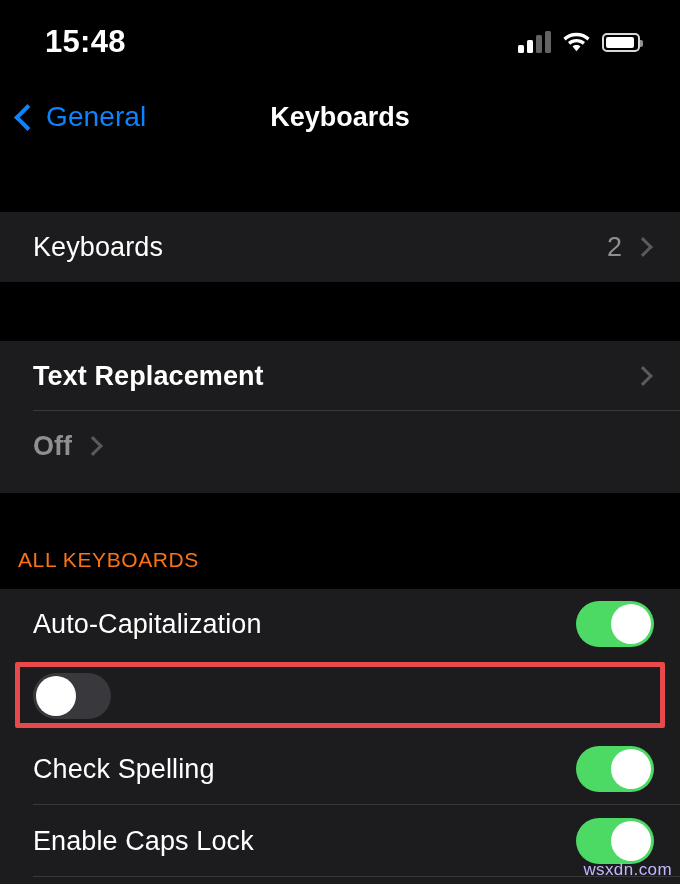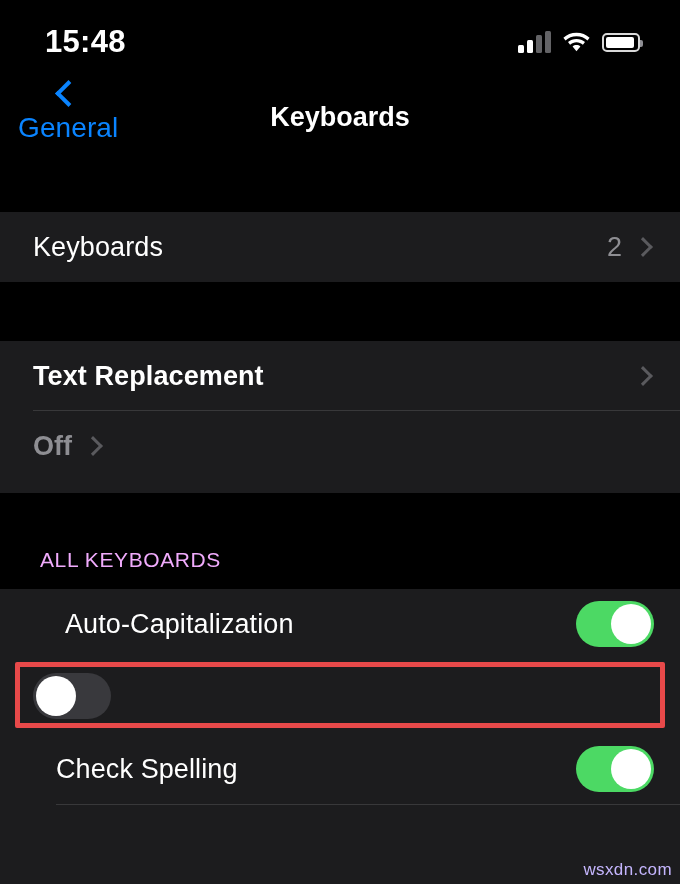--- a/index.html
+++ b/index.html
@@ -90,21 +90,20 @@
   }
   .nav-back {
     position: absolute;
     left: 18px; top: 0;
     height: 66px;
     display: flex;
     align-items: center;
     gap: 9px;
     color: #0a84ff;
     cursor: pointer;
-    flex-direction: column;
   }
   .nav-back-label {
     font-size: 28px;
     color: #0a84ff;
     letter-spacing: 0.1px;
   }
   .nav-title {
     position: absolute;
     left: 0; top: 0;
     width: 680px;
@@ -163,23 +162,23 @@
     position: absolute;
     left: 33px; right: 0;
     bottom: 0;
     height: 1px;
     background: #38383a;
   }
 
   
   .section-header {
     position: absolute;
-    left: 40px;
+    left: 18px;
     font-size: 21px;
-    color: #f0abfc;
+    color: #f97316;
     letter-spacing: 0.6px;
   }
 
   
   .toggle {
     position: relative;
     width: 78px;
     height: 46px;
     border-radius: 23px;
     background: #39393d;
@@ -270,35 +269,42 @@
     <span class="row-right">
       <span class="row-value">Off</span>
       <span class="chevron"></span>
     </span>
   </div>
 </div>
 
 <div class="section-header" style="top:548px;">ALL KEYBOARDS</div>
 
 <div class="group" style="top:589px;height:295px;">
-  <div class="row" style="height:70px;margin-left:32px;">
+  <div class="row" style="height:70px;">
     <span class="row-label">Auto-Capitalization</span>
     <span class="toggle on" style="background: rgb(76, 217, 100);">
         <span class="knob"></span>
       </span>
   </div>
   <div class="row" style="height:74px;">
     <span class="toggle" style="background: rgb(57, 57, 61);">
         <span class="knob"></span>
       </span>
   </div>
-  <div class="row" style="height:72px;margin-left:23px;">
+  <div class="row" style="height:72px;">
     <span class="row-label">Check Spelling</span>
     <span class="toggle on" style="background: rgb(76, 217, 100);">
         <span class="knob"></span>
       </span>
     <span class="sep"></span>
   </div>
+  <div class="row" style="height:72px;">
+    <span class="row-label">Enable Caps Lock</span>
+    <span class="toggle on" style="background: rgb(76, 217, 100);">
+        <span class="knob"></span>
+      </span>
+    <span class="sep"></span>
+  </div>
 </div>
 
 <div class="highlight-box" style="left: 15px; top: 662px; width: 650px; height: 66px; border-color: rgb(232, 73, 74);"></div>
 
 <div class="watermark">wsxdn.com</div>
 
 </body></html>

